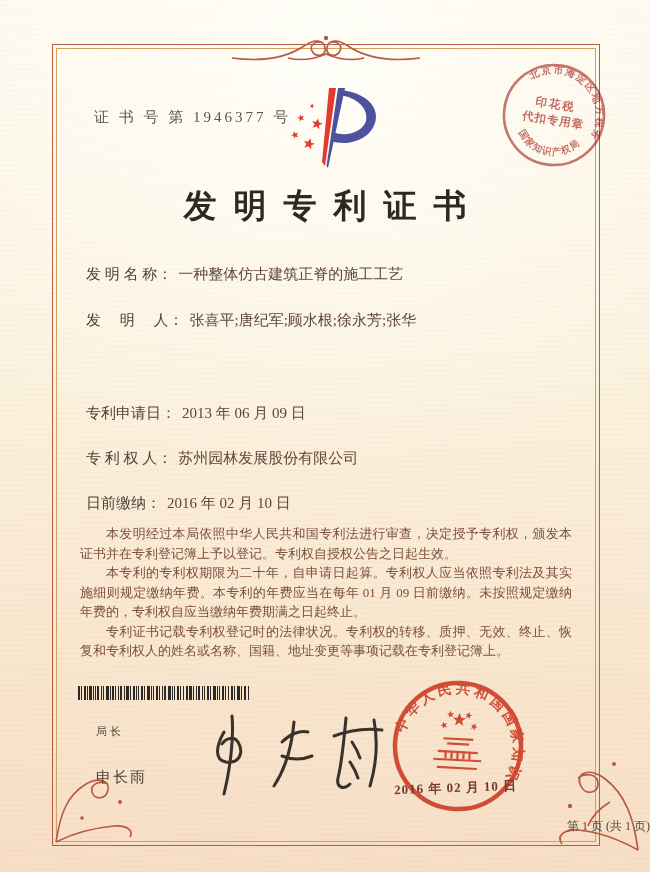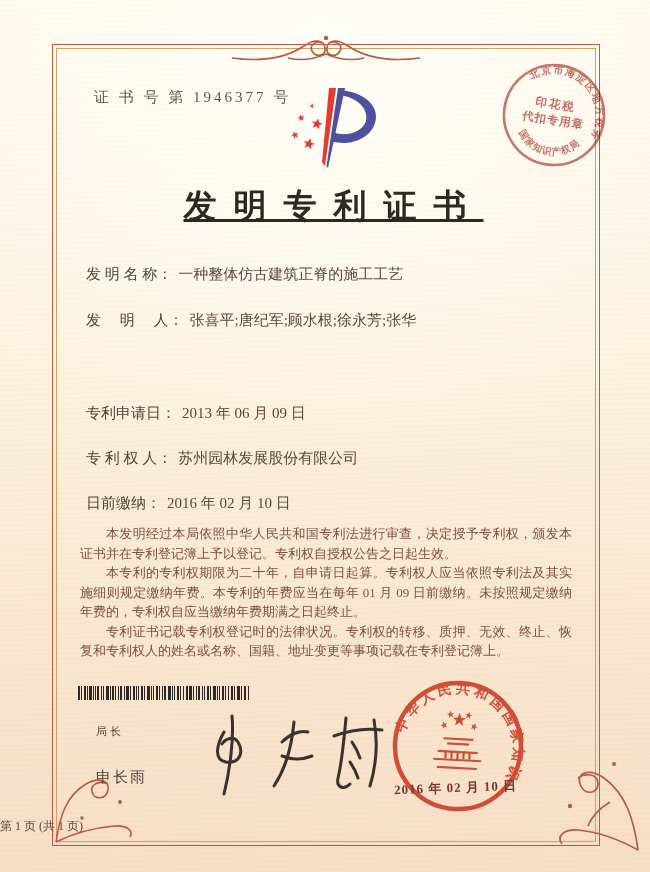--- a/index.html
+++ b/index.html
@@ -10,33 +10,33 @@
       radial-gradient(130% 80% at 50% 6%, rgba(255,255,250,.85), rgba(255,250,235,0) 60%),
       repeating-linear-gradient(178deg, rgba(214,148,105,.06) 0 1px, rgba(255,255,255,0) 1px 5px),
       linear-gradient(180deg,#fdf8ec 0%,#fbf3e0 40%,#f9e7d0 72%,#f7dec6 100%);
   }
   
   .frame-outer{position:absolute;left:52px;right:50px;top:44px;bottom:26px;
     border:1.5px solid #b85a3e;}
   .frame-inner{position:absolute;left:56px;right:54px;top:48px;bottom:30px;
     border:1px solid #cda264;}
   .abs{position:absolute;}
-  .pre{white-space:pre;}
+  .pre{white-space:pre;margin-top:20px;}
   #cert-no{left:94px;top:88px;font-size:15px;color:#63544a;letter-spacing:3px;}
   #title{left:0;right:0;top:184px;text-align:center;font-size:33px;font-weight:bold;
-    color:#2c2823;letter-spacing:17px;text-indent:17px;text-decoration:underline;}
+    color:#2c2823;letter-spacing:17px;text-indent:17px;}
   .field-row{left:86px;width:500px;font-size:15px;color:#55453c;}
   .field-label{white-space:pre;color:#4f4239;}
   .field-value{color:#5f4539;margin-left:6px;}
   #body-text{left:80px;top:524px;width:492px;font-size:13px;line-height:19.5px;
     color:#7c4f3f;text-align:justify;}
   #body-text p{margin:0;text-indent:2em;}
   #signer-title{left:96px;top:724px;font-size:11px;color:#4e4238;letter-spacing:3px;}
   #signer-name{left:96px;top:768px;font-size:15px;color:#4e4238;letter-spacing:2px;}
-  #footer{left:0;right:0;top:818px;text-align:left;font-size:12px;color:#55483d;}
+  #footer{left:0;right:0;top:818px;text-align:right;font-size:12px;color:#55483d;}
   #seal-date{left:394px;top:779px;font-size:13px;color:#74382e;letter-spacing:1px;
     transform:rotate(-2deg);font-weight:bold;}
   #stamp-wrap{left:497px;top:58px;width:114px;height:114px;transform:rotate(9deg);
     opacity:.82;mix-blend-mode:multiply;}
   #seal-wrap{left:388px;top:676px;width:140px;height:140px;opacity:.9;
     mix-blend-mode:multiply;transform:rotate(3deg);}
   #logo-wrap{left:281px;top:82px;width:104px;height:90px;}
   #barcode-wrap{left:78px;top:686px;width:172px;height:14px;}
   #signature-wrap{left:186px;top:710px;width:212px;height:92px;}
   .ornament{color:#b65a41;}

